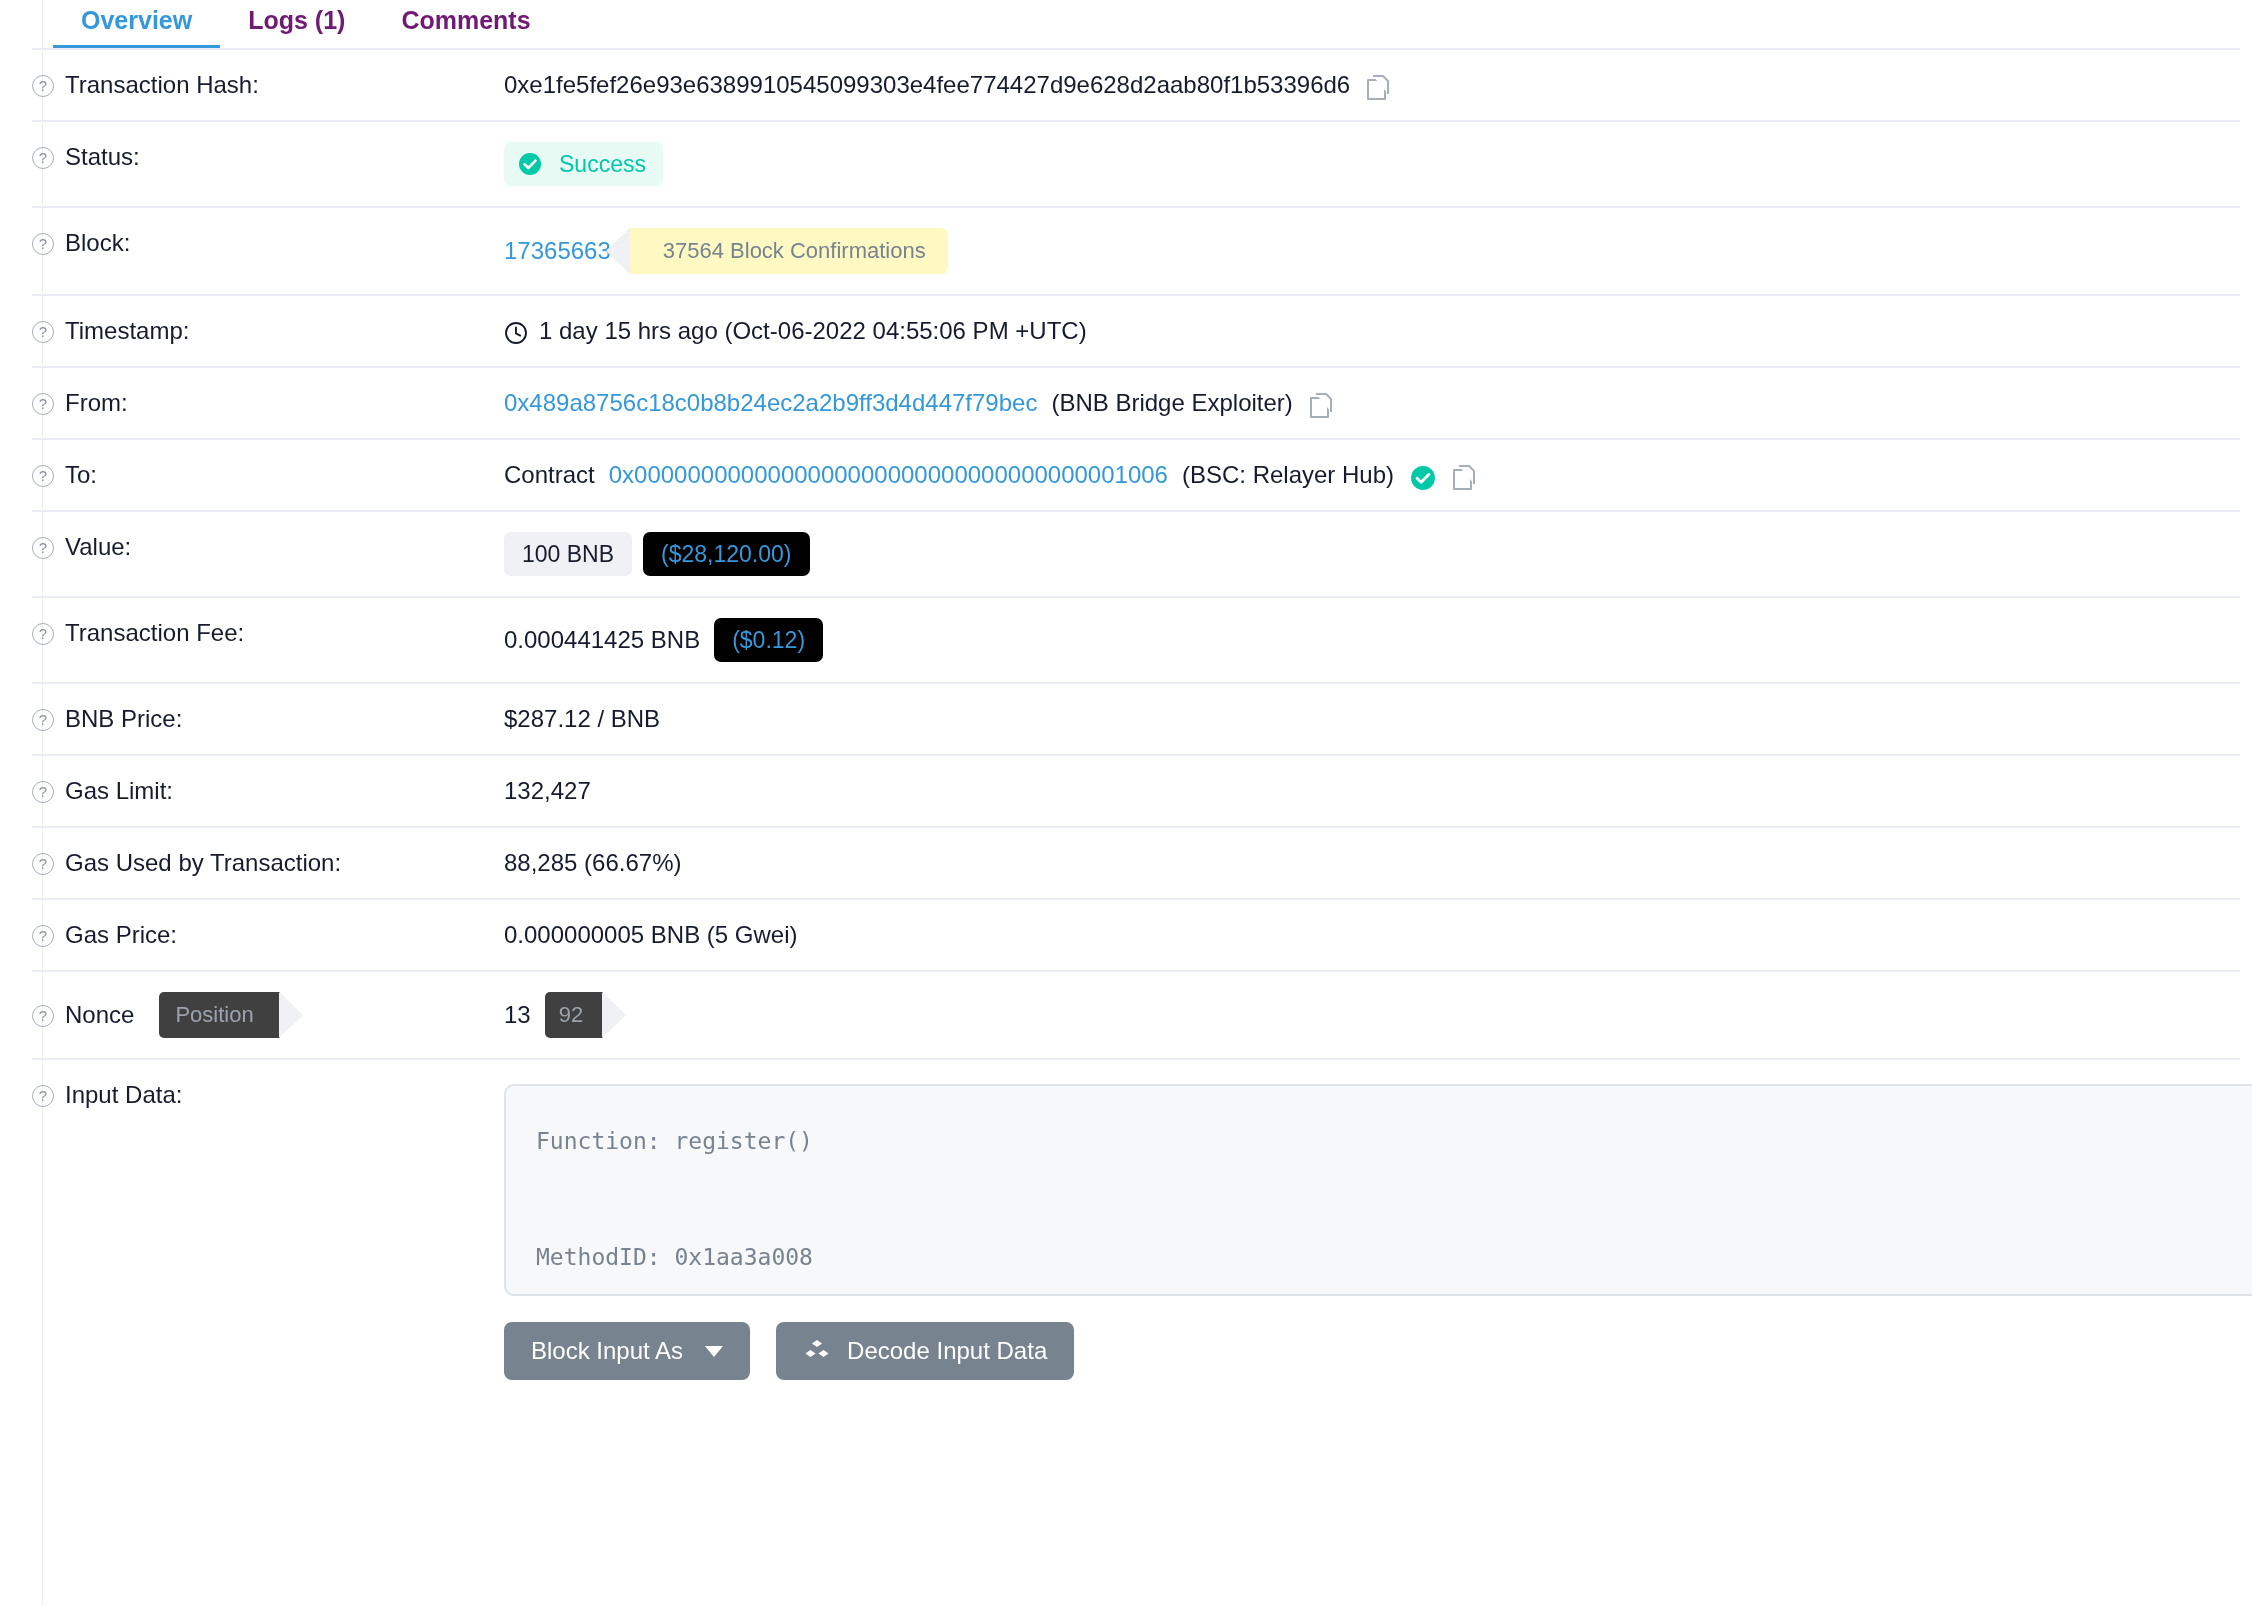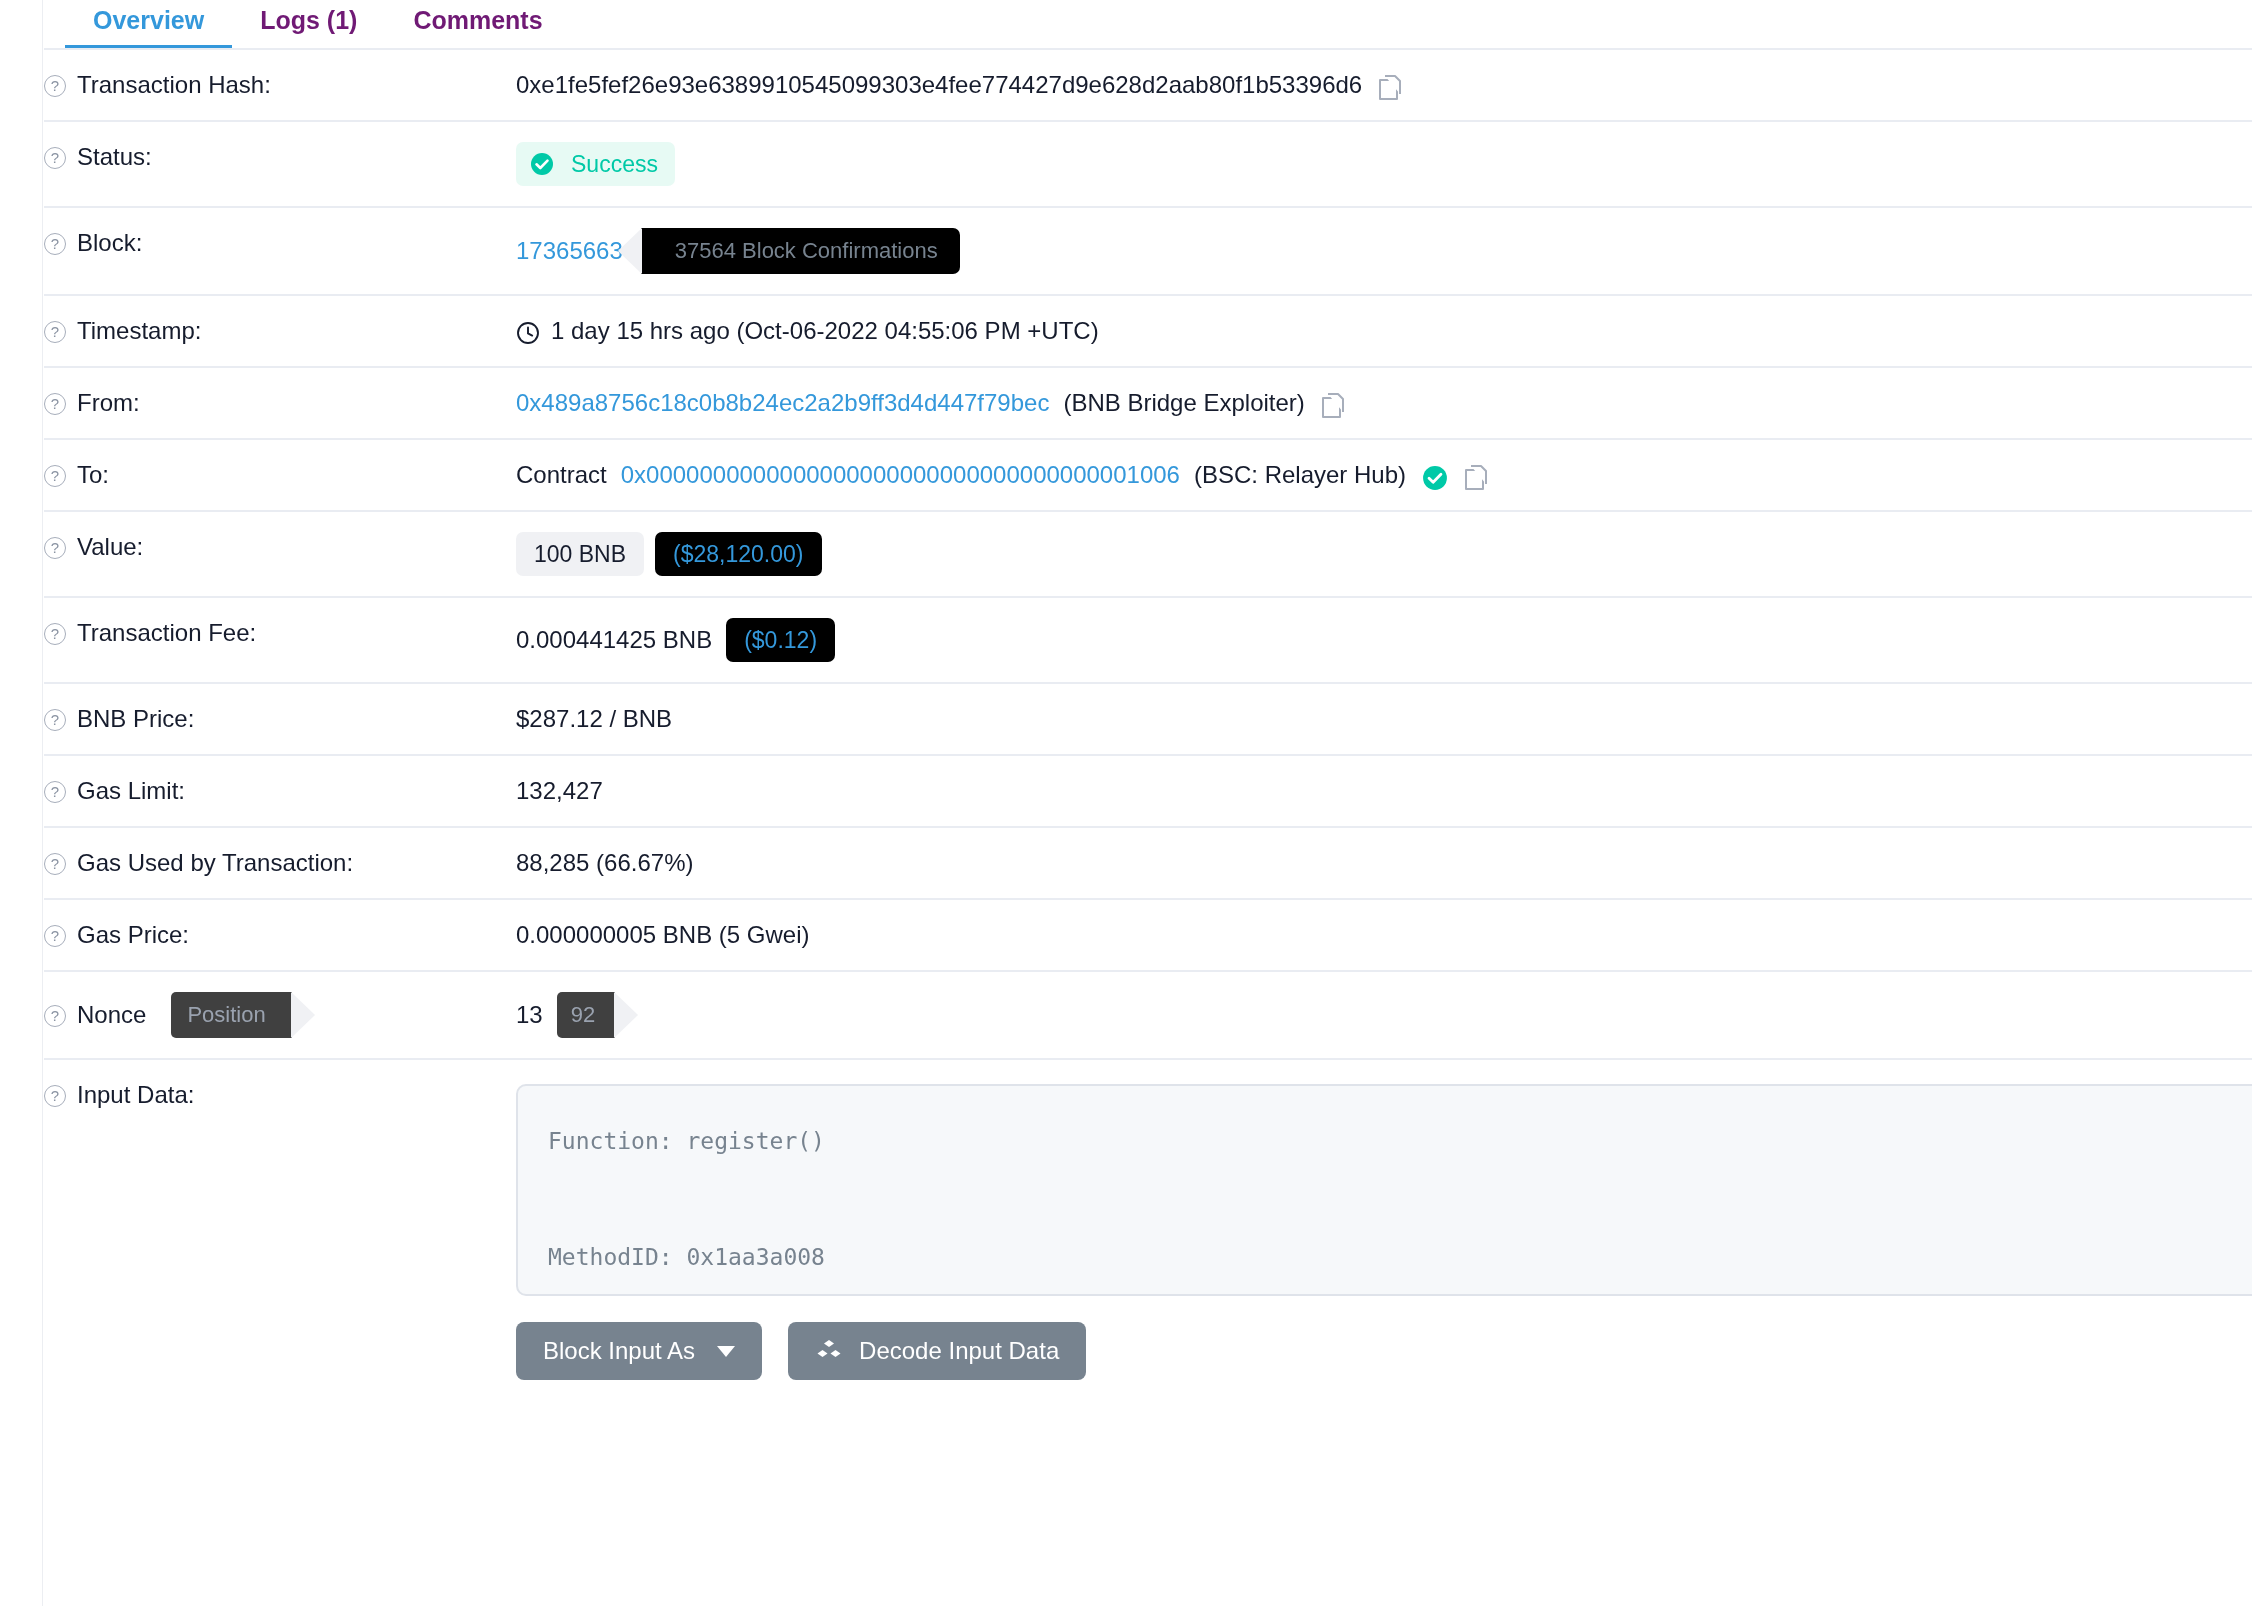--- a/index.html
+++ b/index.html
@@ -20,21 +20,21 @@
   
   .left-gutter {
     position: absolute;
     left: 0; top: 0;
     width: 43px; height: 1606px;
     background: #ffffff;
     border-right: 1px solid #eceef2;
   }
   .content {
     position: absolute;
-    left: 44px; top: 0;
+    left: 32px; top: 0;
     width: 2128px; height: 1606px;
   }
 
   
   .tabs {
     position: relative;
     height: 48px;
     padding-left: 21px;
     display: flex;
     align-items: flex-start;
@@ -141,21 +141,21 @@
     width: 24px; height: 24px;
     flex: 0 0 24px;
     display: inline-block;
   }
 
   
   .block-wrap { display: inline-flex; align-items: center; }
   .confirm-ribbon {
     position: relative;
     margin-left: 18px;
-    background: #000000;
+    background: #fef9c3;
     color: #77838f;
     font-size: 22px;
     line-height: 26px;
     padding: 10px 22px 10px 34px;
     border-radius: 0 7px 7px 0;
   }
   .confirm-ribbon::before {
     content: "";
     position: absolute;
     left: -23px; top: 0;

